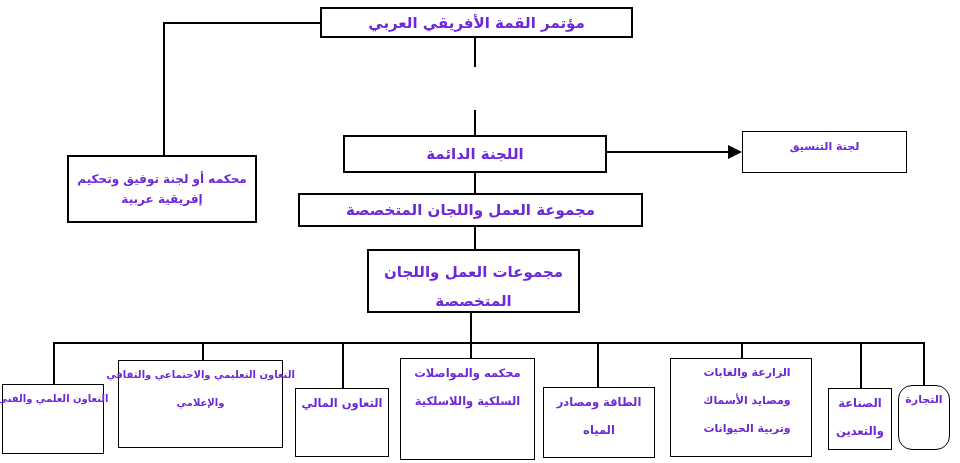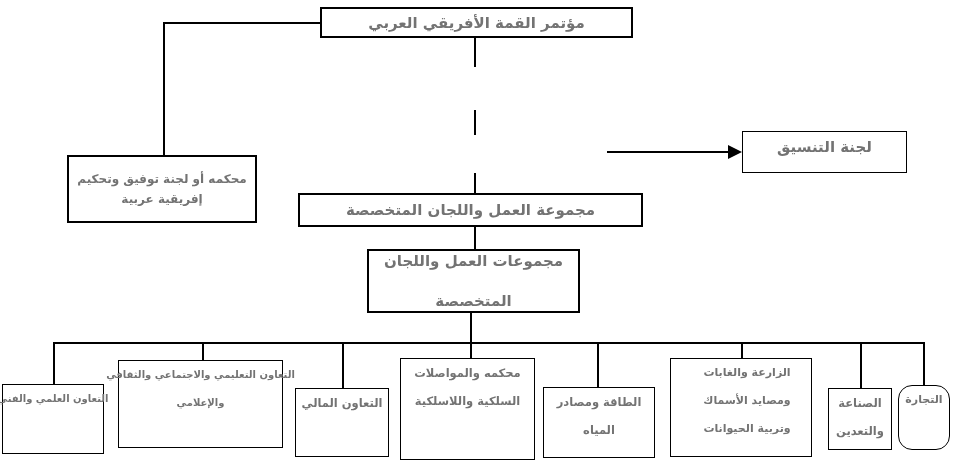--- a/index.html
+++ b/index.html
@@ -1,36 +1,36 @@
 <!DOCTYPE html>
 <html lang="ar"><head>
 <meta charset="utf-8">
 <style>
   html,body{margin:0;padding:0;background:#ffffff;}
   .canvas{
     position:relative;width:960px;height:463px;background:#ffffff;
-    font-family:"DejaVu Sans",sans-serif;color:#737373;overflow:hidden;
+    font-family:"DejaVu Sans",sans-serif;color:#6d28d9;overflow:hidden;
     direction:rtl;
   }
   .box{
     position:absolute;box-sizing:border-box;background:#fff;
     border:2px solid #000;display:flex;flex-direction:column;
     align-items:center;text-align:center;font-weight:bold;
   }
   .box .line{white-space:nowrap;line-height:20px;}
   
   .central{justify-content:center;font-size:15px;}
   #summit{left:320px;top:7px;width:313px;height:31px;}
   #council{left:310px;top:67px;width:328px;height:43px;}
   #permanent{left:343px;top:135px;width:264px;height:38px;}
   #workgroup{left:298px;top:193px;width:345px;height:34px;align-items:center;}
-  #workgroups{left:367px;top:249px;width:213px;height:64px;justify-content:space-between;gap:9px;font-size:15px;}
+  #workgroups{left:367px;top:249px;width:213px;height:64px;justify-content:flex-end;gap:9px;font-size:15px;}
   
   #court{left:67px;top:155px;width:190px;height:68px;justify-content:center;font-size:12px;}
-  #coordination{left:742px;top:131px;width:165px;height:42px;border-width:1px;justify-content:flex-start;padding-top:5px;font-size:15px;}
+  #coordination{left:742px;top:131px;width:165px;height:42px;border-width:1px;justify-content:flex-start;padding-top:5px;font-size:11px;}
   
   .bottom{border-width:1px;justify-content:flex-start;padding-top:4px;gap:8px;font-size:11.5px;}
   #c-sci{left:2px;top:384px;width:102px;height:70px;font-size:10px;}
   #c-edu{left:118px;top:360px;width:165px;height:88px;font-size:10px;}
   #c-fin{left:295px;top:388px;width:94px;height:69px;}
   #c-trans{left:400px;top:358px;width:135px;height:102px;}
   #c-energy{left:543px;top:387px;width:112px;height:71px;}
   #c-agri{left:670px;top:358px;width:142px;height:99px;font-size:11px;padding-left:12px;}
   #c-ind{left:828px;top:388px;width:64px;height:62px;}
   #c-trade{left:898px;top:385px;width:52px;height:65px;font-size:11px;border-radius:14px;}
@@ -47,20 +47,23 @@
 </head>
 <body>
 
 <div class="canvas">
 
   <div class="box central" id="summit">
     <div class="line">مؤتمر القمة الأفريقي العربي</div>
   </div>
 
 
+  <div class="box central" id="permanent">
+    <div class="line">اللجنة الدائمة</div>
+  </div>
 
   <div class="box central" id="workgroup">
     <div class="line">مجموعة العمل واللجان المتخصصة</div>
   </div>
 
   <div class="box" id="workgroups">
     <div class="line">مجموعات العمل واللجان</div>
     <div class="line">المتخصصة</div>
   </div>
 

